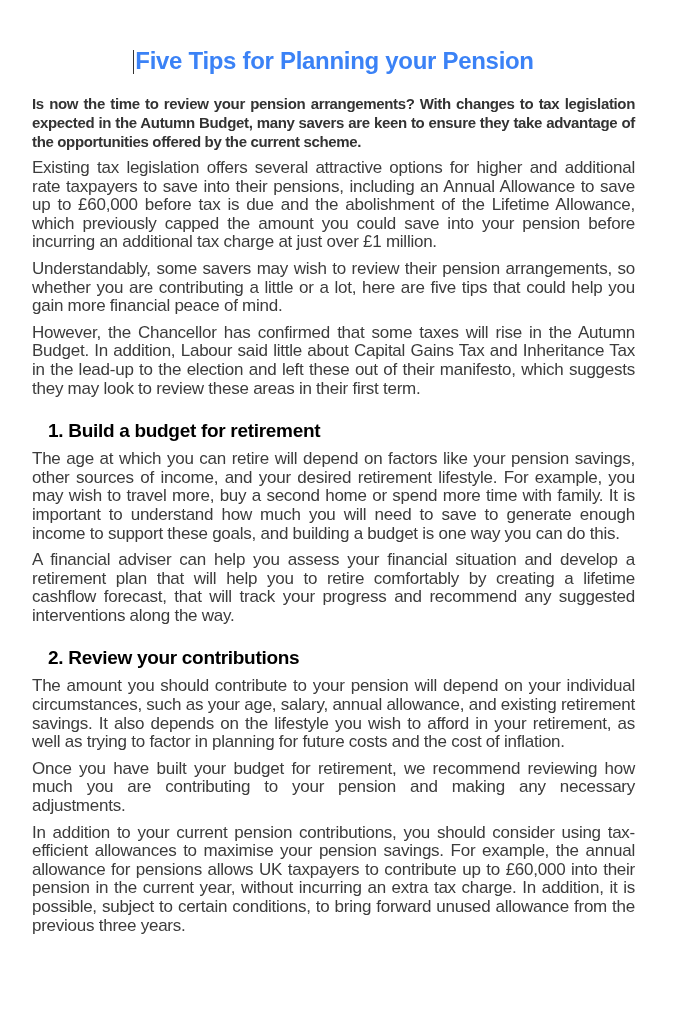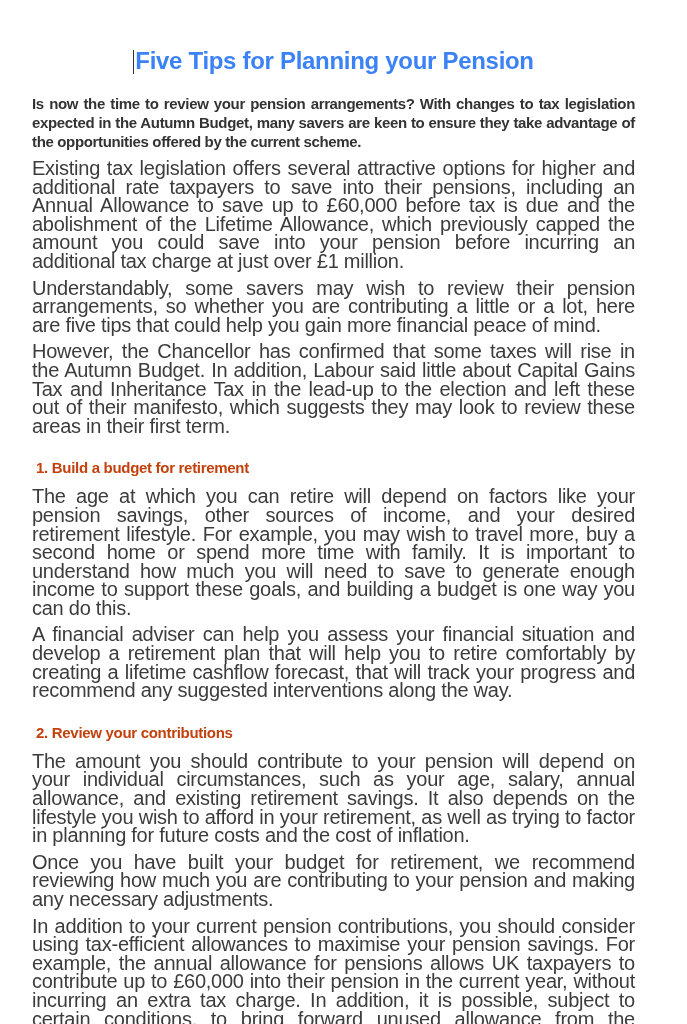--- a/index.html
+++ b/index.html
@@ -1,22 +1,22 @@
 <!DOCTYPE html>
 <html><head>
 <meta charset="utf-8">
 <style>
   html, body { margin: 0; padding: 0; background: #ffffff; }
   body { width: 687px; height: 1024px; overflow: hidden; position: relative; }
   .page { position: absolute; left: 32px; top: 0; width: 603px; font-family: "Liberation Sans", sans-serif; color: #3a3a3a; }
   .title { position: relative; text-align: center; margin: 48px 0 0 0; font-size: 24px; font-weight: bold; color: #3b82f6; line-height: 26px; letter-spacing: -0.3px; }
   .title .caret { display: inline-block; width: 1px; height: 24px; background: #333; vertical-align: -5px; margin-right: 1px; }
   .intro { margin: 20px 0 0 0; font-size: 15px; font-weight: bold; color: #333333; line-height: 19px; text-align: justify; letter-spacing: -0.35px; }
-  p.body { margin: 8px 0 0 0; font-size: 20px; color: #3c3c3c; line-height: 18.6px; text-align: justify; letter-spacing: -0.25px; }
-  h2 { margin: 22px 0 0 4px; font-size: 15px; font-weight: bold; color: #c2410c; line-height: 22px; letter-spacing: -0.3px; }
+  p.body { margin: 8px 0 0 0; font-size: 17px; color: #3c3c3c; line-height: 18.6px; text-align: justify; letter-spacing: -0.25px; }
+  h2 { margin: 22px 0 0 16px; font-size: 19px; font-weight: bold; color: #000000; line-height: 22px; letter-spacing: -0.3px; }
   h2 + p.body { }
 </style>
 </head>
 <body>
 
 <div class="page">
   <div class="title"><span class="caret"></span><span>Five Tips for Planning your Pension</span></div>
 
   <p class="intro">Is now the time to review your pension arrangements? With changes to tax legislation expected in the Autumn Budget, many savers are keen to ensure they take advantage of the opportunities offered by the current scheme.</p>
 

